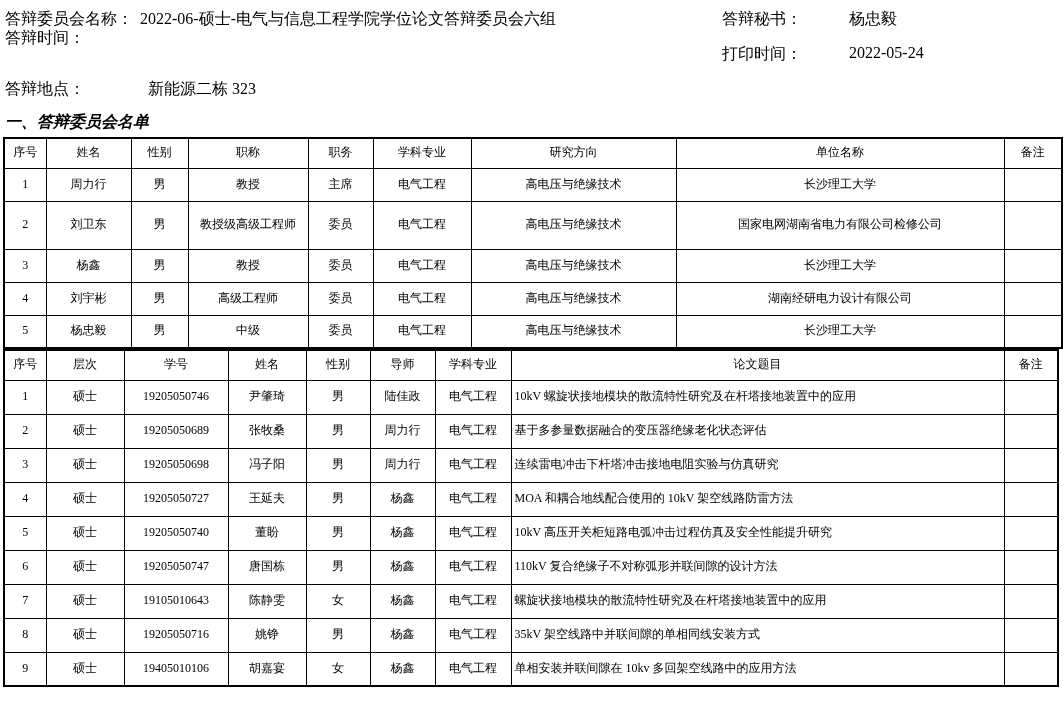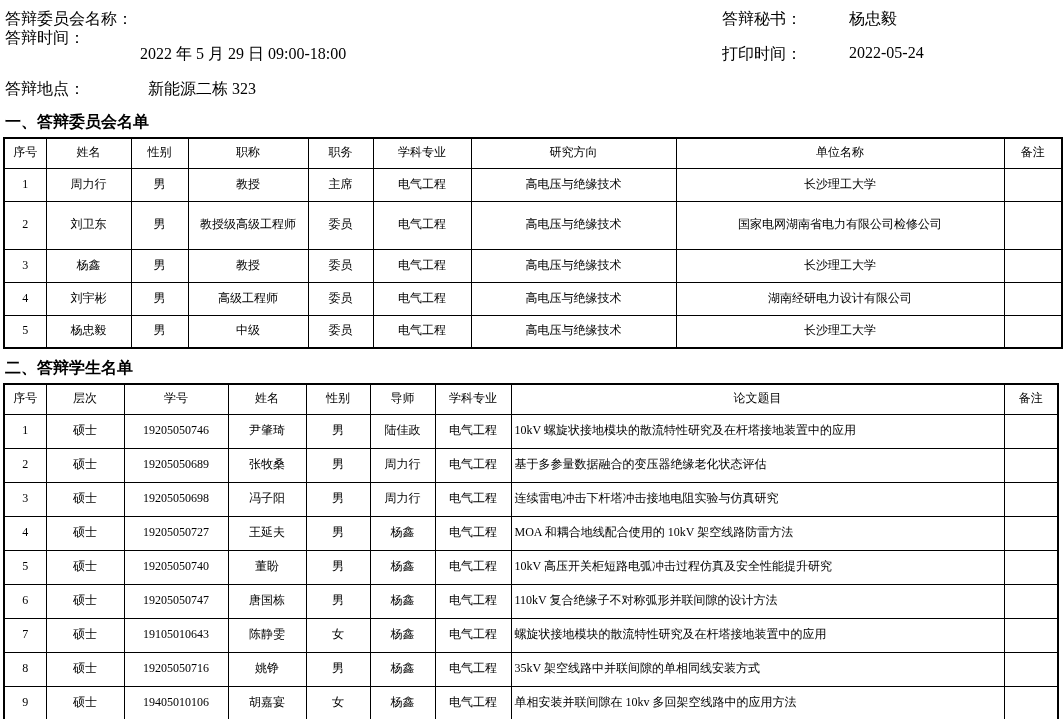--- a/index.html
+++ b/index.html
@@ -26,21 +26,21 @@
   .l3a { left: 5px;   top: 79px; }
   .v3a { left: 148px; top: 79px; }
 
   .section-title {
     font-family: "Liberation Sans", "DejaVu Sans", sans-serif;
     font-weight: bold;
     font-size: 16px;
     margin: 0 0 5px 5px;
     line-height: 20px;
   }
-  .section-title.first { margin-top: 2px; }
+  .section-title.first { margin-top: 2px; font-style: italic; }
   .section-title.second { margin-top: 9px; }
 
   table {
     border-collapse: collapse;
     table-layout: fixed;
     margin-left: 3px;
     border: 2px solid #000;
     font-size: 12px;
   }
   th, td {
@@ -62,25 +62,25 @@
   
   #students-table td:nth-child(8) { text-align: left; padding-left: 3px; }
 </style>
 </head>
 <body>
 
 <div class="page">
 
   <div class="meta">
     <span class="l1a">答辩委员会名称：</span>
+    <span class="v1a">2022-06-硕士-电气与信息工程学院学位论文答辩委员会六组</span>
     <span class="l1b">答辩秘书：</span>
     <span class="v1b">杨忠毅</span>
 
     <span class="l2a">答辩时间：</span>
-    <span class="v2a">2022 年 5 月 29 日 09:00-18:00</span>
     <span class="l2b">打印时间：</span>
     <span class="v2b">2022-05-24</span>
 
     <span class="l3a">答辩地点：</span>
     <span class="v3a">新能源二栋 323</span>
   </div>
 
   <div class="section-title first">一、答辩委员会名单</div>
 
   <table id="committee-table">
@@ -160,21 +160,20 @@
           <td>中级</td>
           <td>委员</td>
           <td>电气工程</td>
           <td>高电压与绝缘技术</td>
           <td>长沙理工大学</td>
           <td></td>
         </tr>
       </tbody>
     </table>
 
-  <div class="section-title second">二、答辩学生名单</div>
 
   <table id="students-table">
       <colgroup>
         <col style="width: 42px;">
         <col style="width: 78px;">
         <col style="width: 104px;">
         <col style="width: 78px;">
         <col style="width: 64px;">
         <col style="width: 65px;">
         <col style="width: 76px;">

